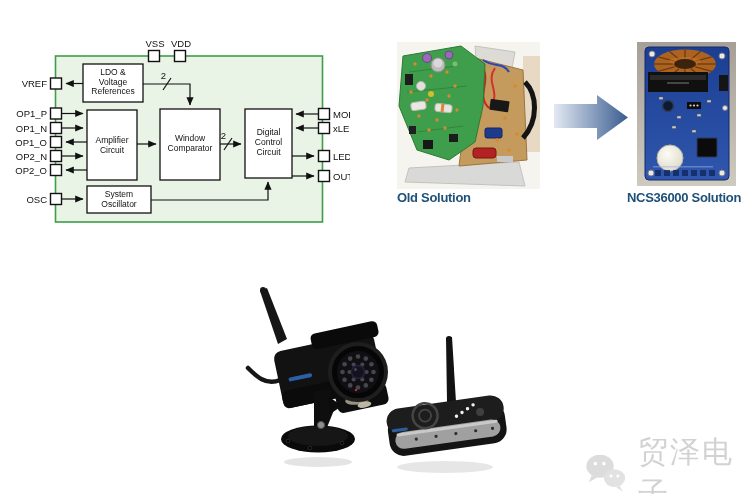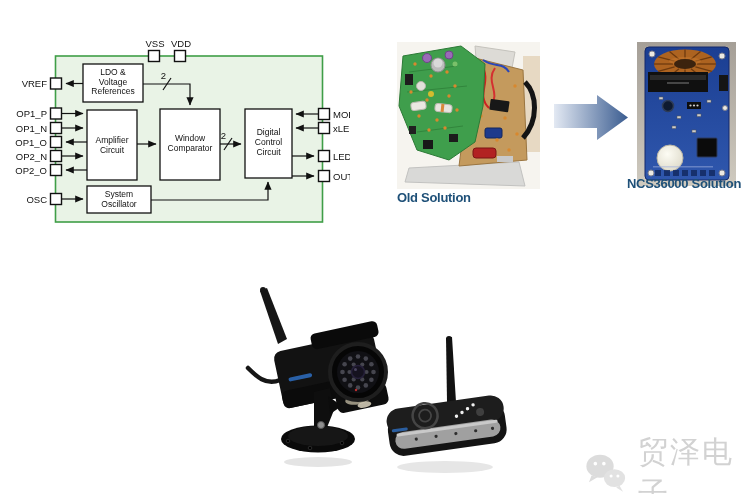--- a/index.html
+++ b/index.html
@@ -248,21 +248,21 @@
           <rect x="45" y="128" width="6" height="6"></rect>
         <rect x="54" y="128" width="6" height="6"></rect>
           <rect x="63" y="128" width="6" height="6"></rect>
         <rect x="72" y="128" width="6" height="6"></rect>
       </g>
       <rect x="16" y="124" width="60" height="1.5" fill="#9fb0dd" opacity="0.5"></rect>
     </g>
   </svg>
 
   <div class="caption" style="left:397px;top:190px;width:143px">Old Solution</div>
-  <div class="caption" style="left:627px;top:176px;width:120px">NCS36000 Solution</div>
+  <div class="caption" style="left:627px;top:190px;width:120px">NCS36000 Solution</div>
 
   <svg class="abs" style="left:230px;top:260px" width="310" height="220" viewBox="0 0 310 220">
 
     <ellipse cx="88" cy="202" rx="34" ry="5" fill="#e4e4e4"></ellipse>
     <ellipse cx="215" cy="207" rx="48" ry="6" fill="#e6e6e6"></ellipse>
 
     <g>
       <polygon points="30,31 37,28 57,79 48,84" fill="#161616"></polygon>
       <circle cx="33" cy="30" r="3" fill="#161616"></circle>
       <path d="M50,120 C36,126 26,116 18,108" stroke="#161616" stroke-width="4.5" fill="none" stroke-linecap="round"></path>

